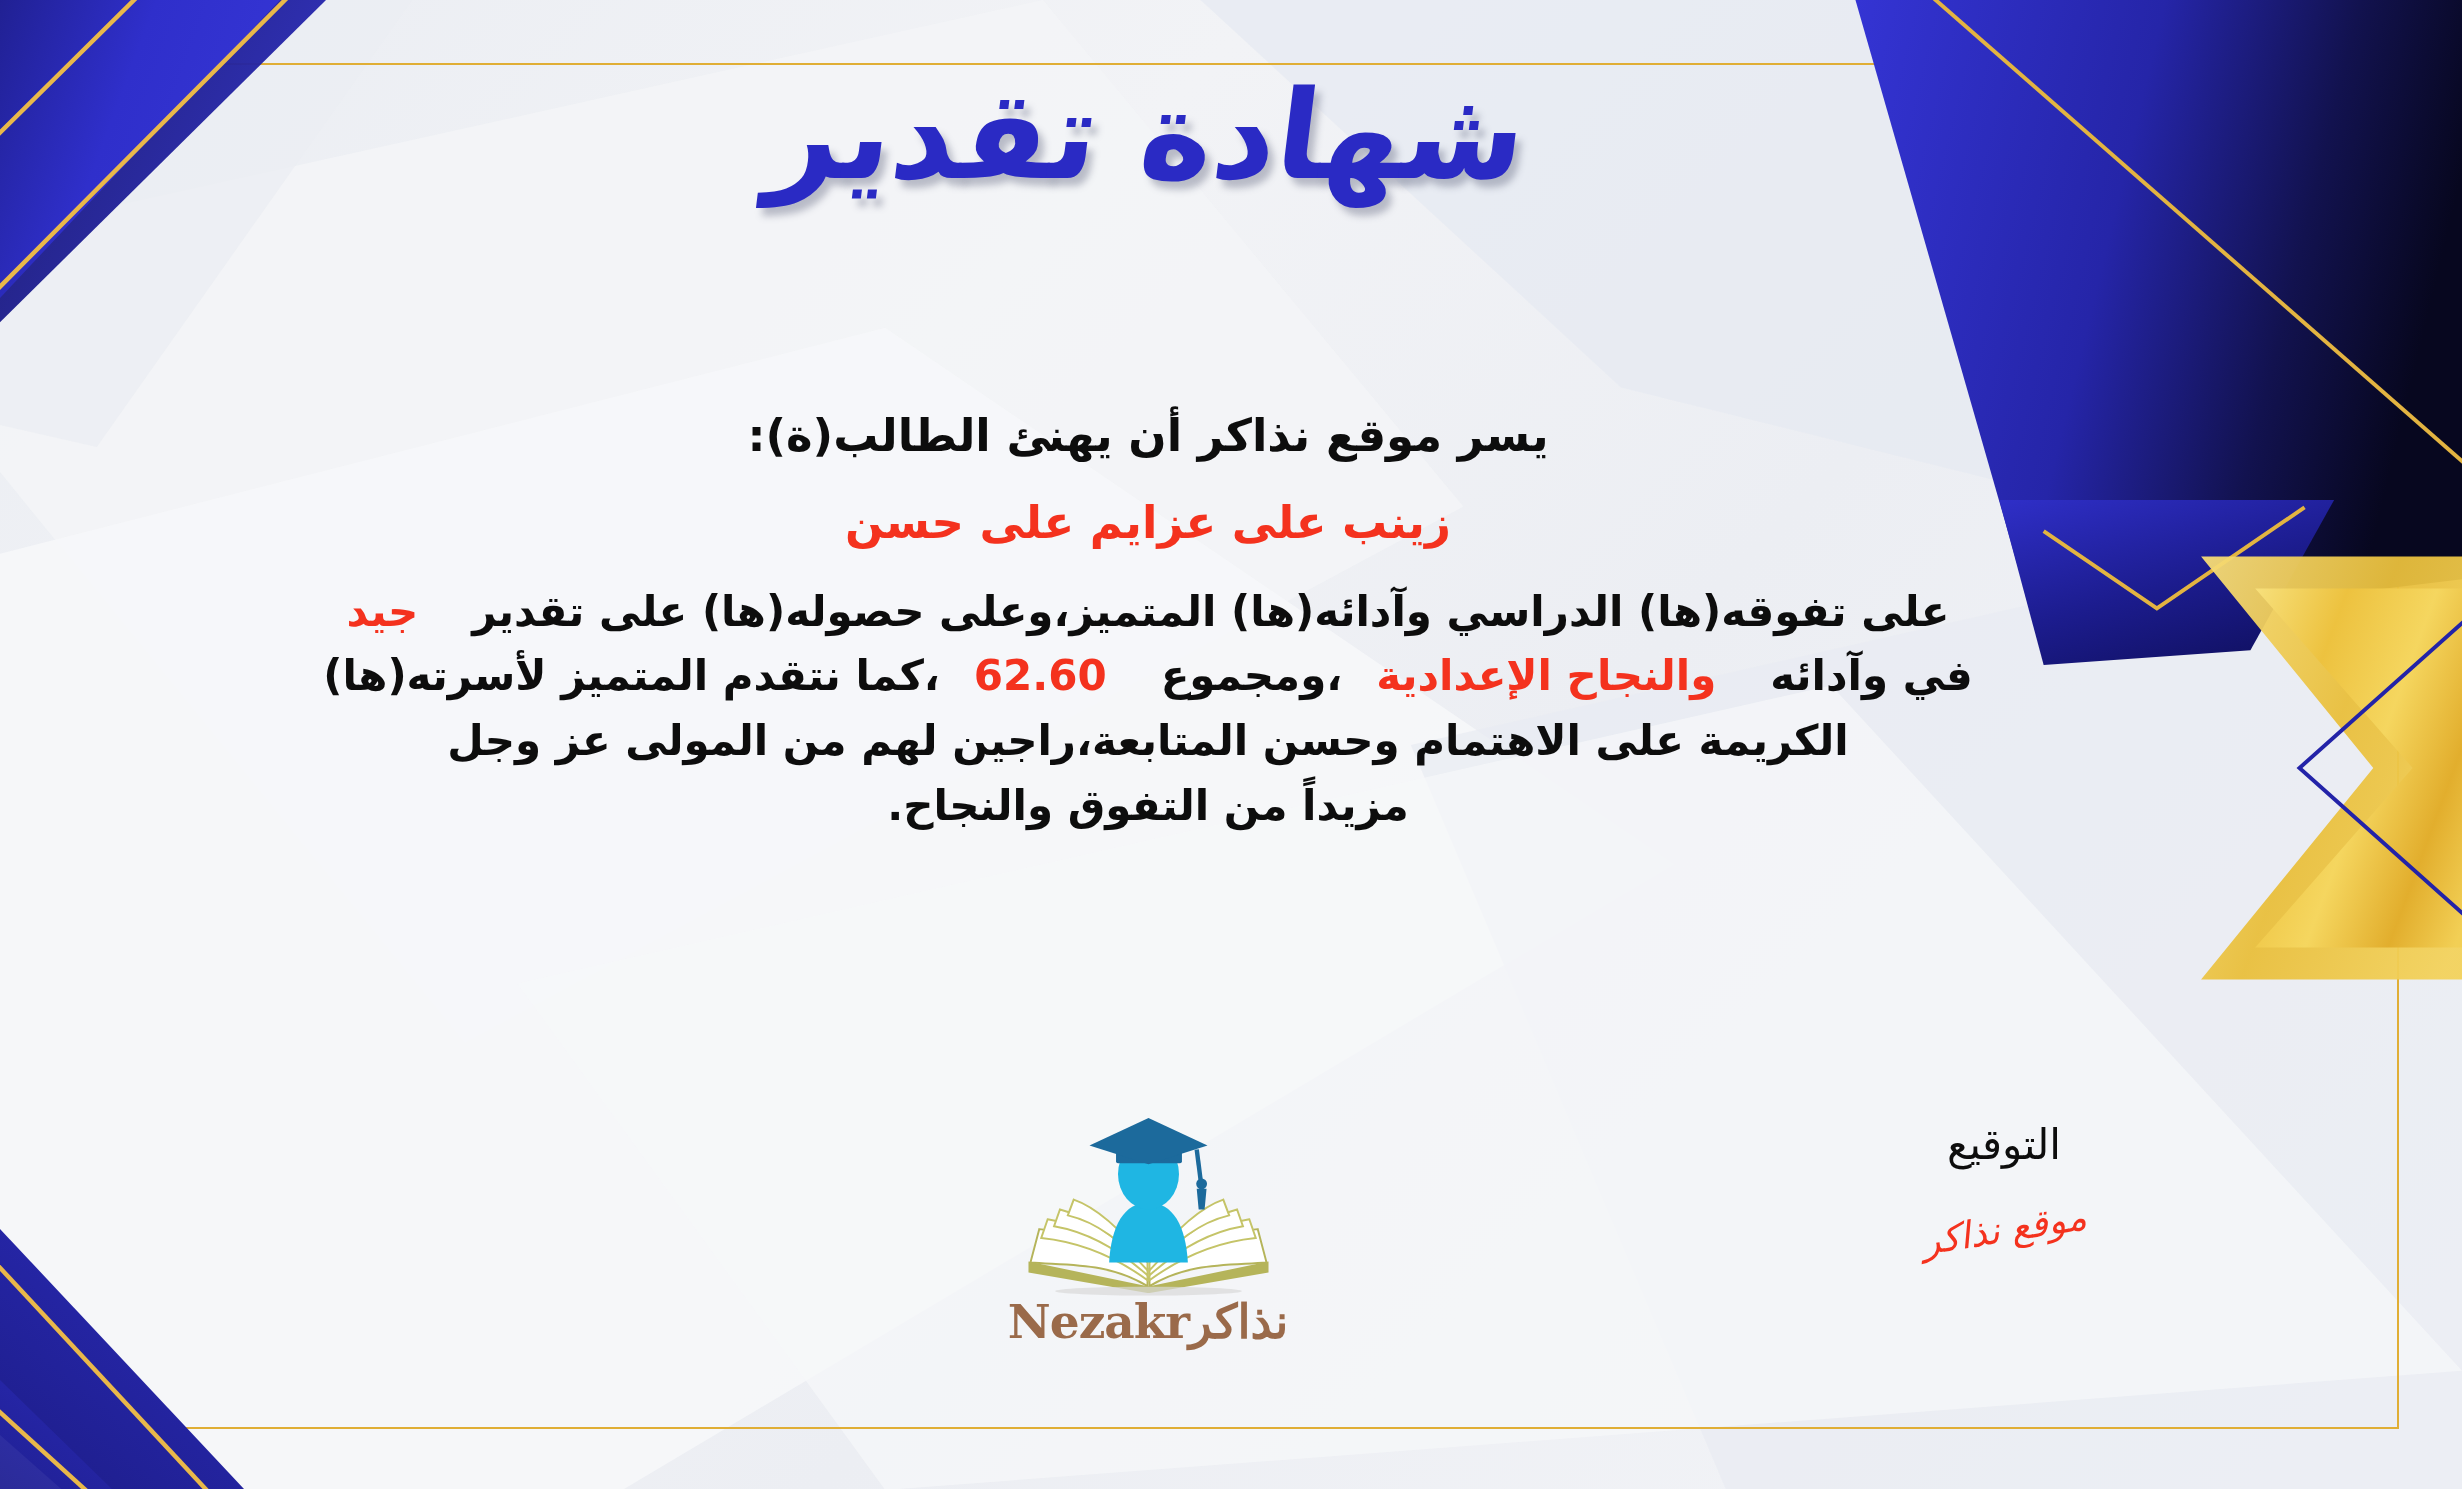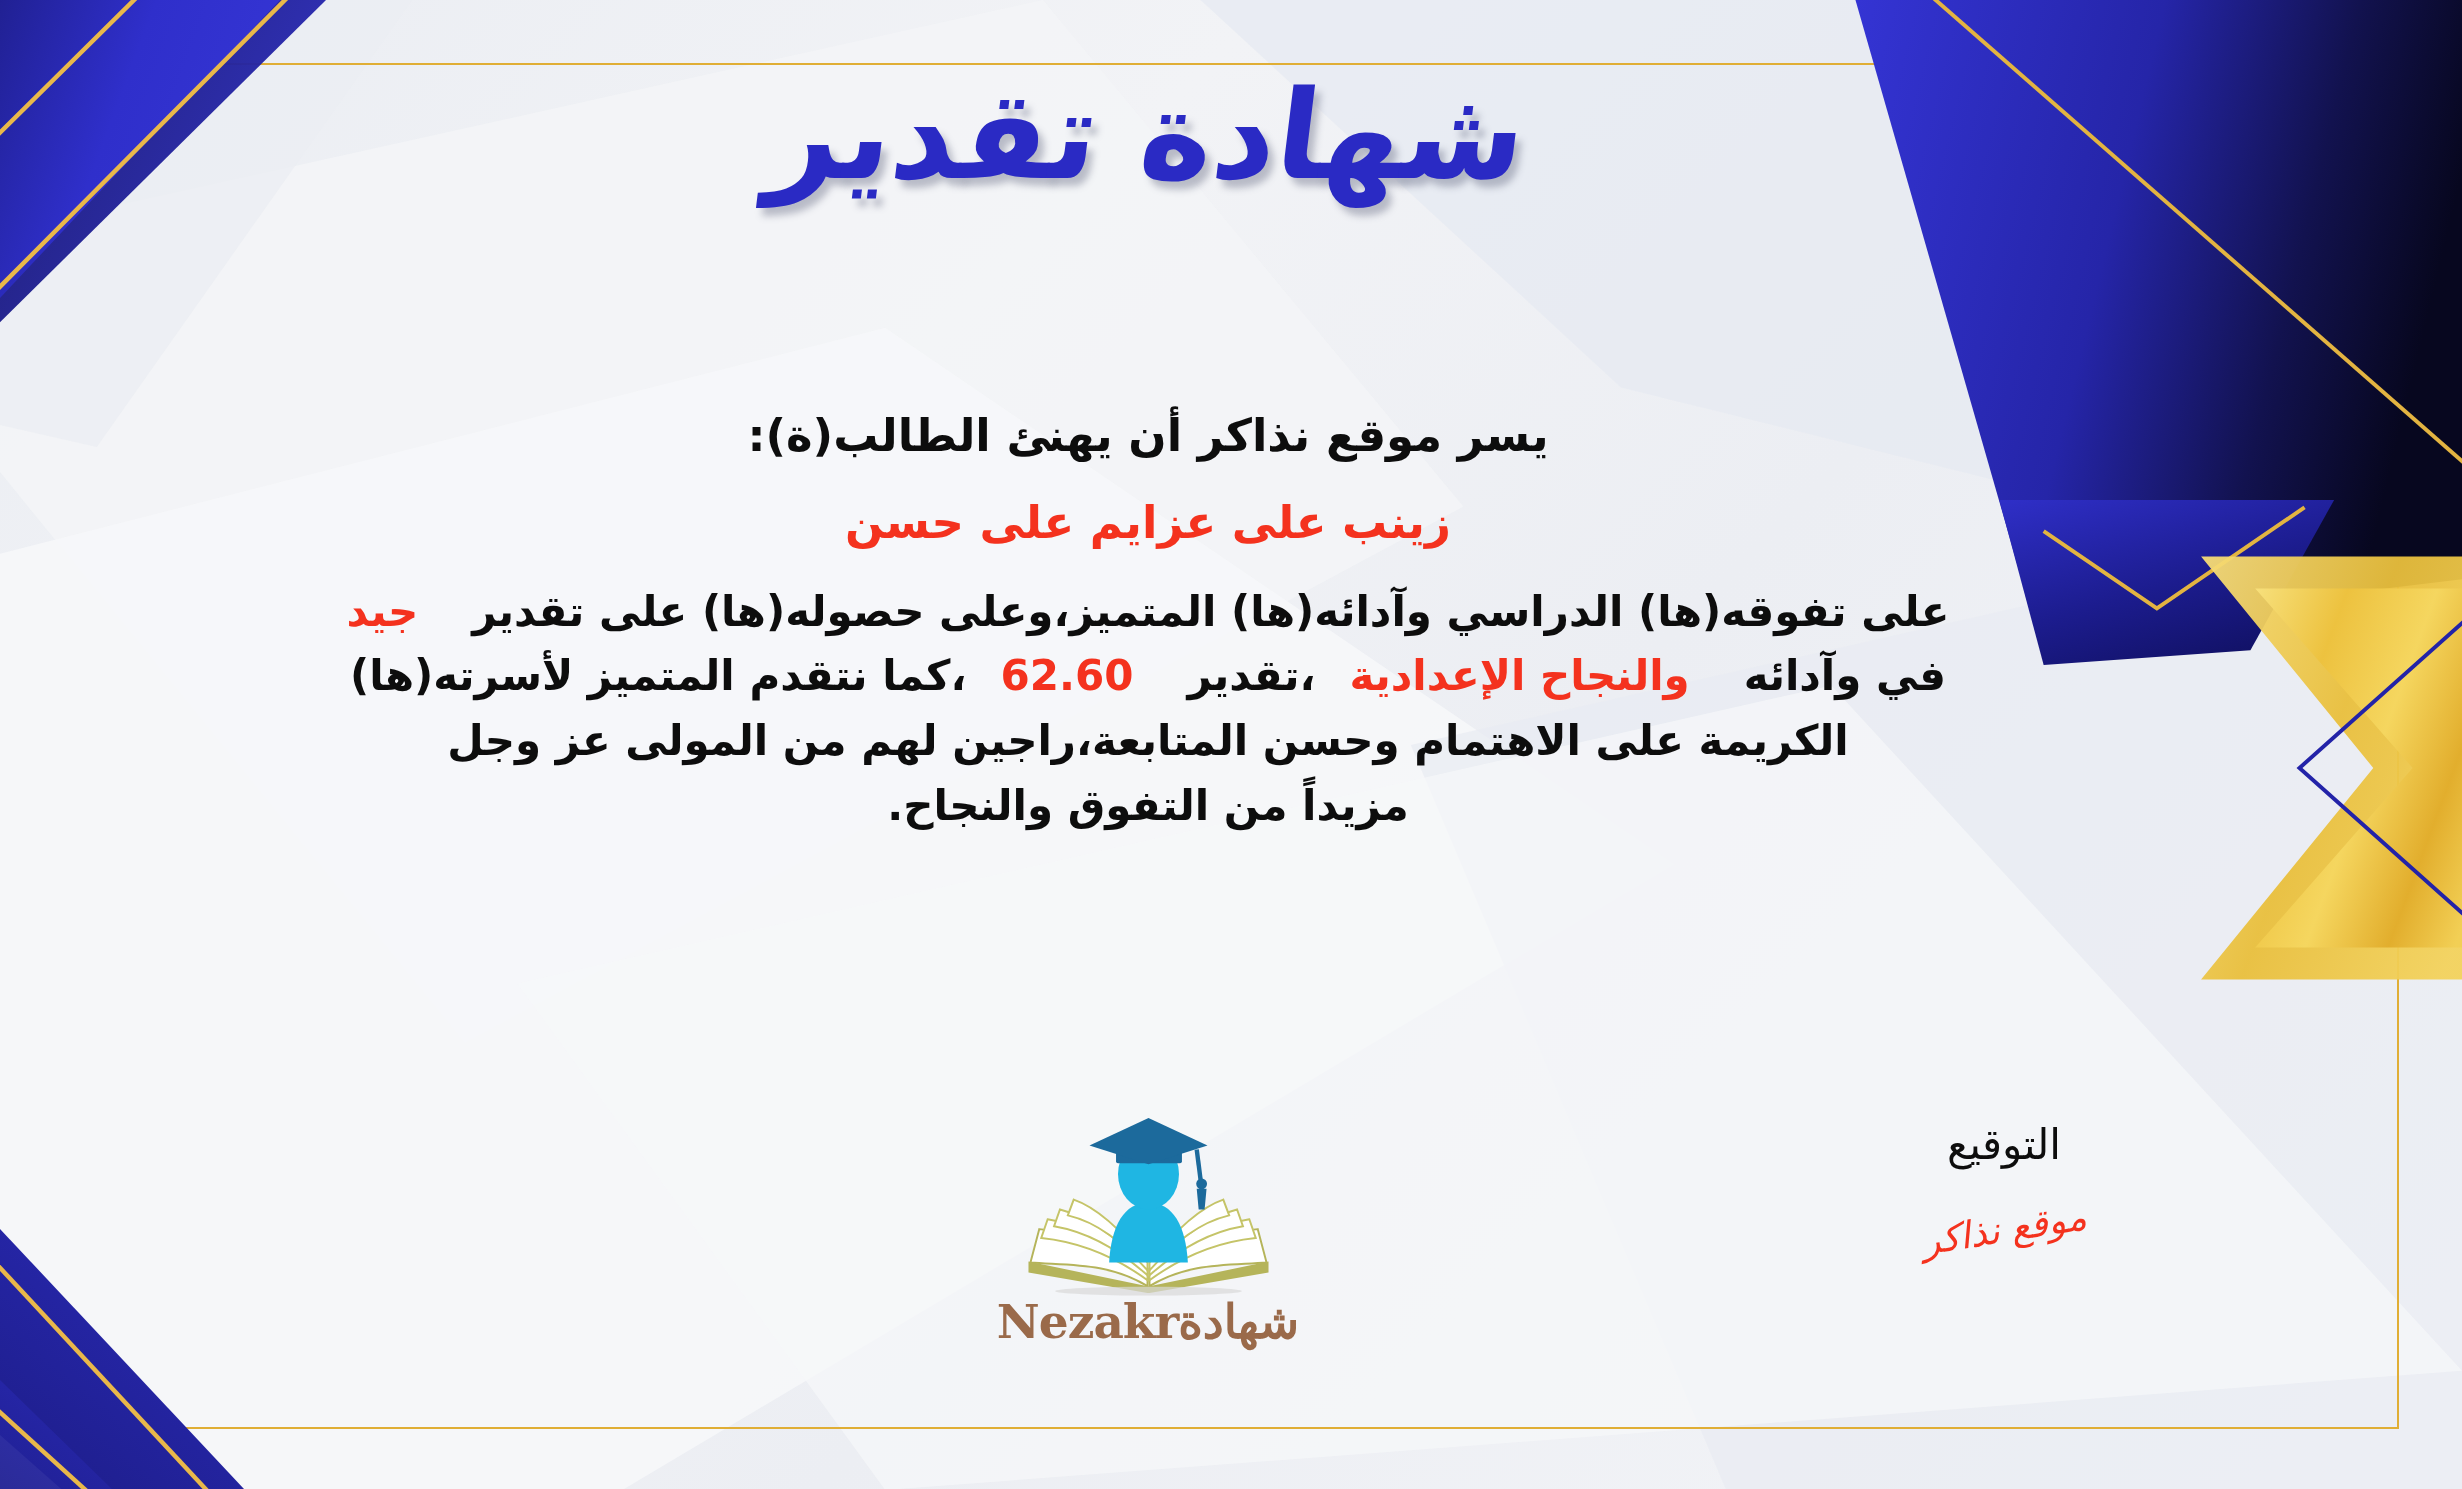--- a/index.html
+++ b/index.html
@@ -270,21 +270,21 @@
 
     <div class="line line-name">زينب على عزايم على حسن</div>
 
     <div class="para">
 
       <div class="line">
         <span>على تفوقه(ها) الدراسي وآدائه(ها) المتميز،وعلى حصوله(ها) على تقدير</span><span class="gap-md"></span><span class="hl">جيد</span>
       </div>
 
       <div class="line">
-        <span>في وآدائه</span><span class="gap-md"></span><span class="hl">والنجاح الإعدادية</span><span class="gap-sm"></span><span>،تقدير</span><span class="gap-md"></span><span class="hl">62.60</span><span class="gap-sm"></span><span>،كما نتقدم المتميز لأسرته(ها)</span>
+        <span>في وآدائه</span><span class="gap-md"></span><span class="hl">والنجاح الإعدادية</span><span class="gap-sm"></span><span>،ومجموع</span><span class="gap-md"></span><span class="hl">62.60</span><span class="gap-sm"></span><span>،كما نتقدم المتميز لأسرته(ها)</span>
       </div>
 
       <div class="line">الكريمة على الاهتمام وحسن المتابعة،راجين لهم من المولى عز وجل</div>
 
       <div class="line">مزيداً من التفوق والنجاح.</div>
 
     </div>
   </div>
 
   <div class="footer">
@@ -318,20 +318,20 @@
 
         <polygon points="280,6 400,62 280,100 160,62" fill="#1c6a9c"></polygon>
 
         <path d="M378 70 L386 132" stroke="#1c6a9c" stroke-width="9" fill="none"></path>
         <circle cx="388" cy="140" r="11" fill="#1c6a9c"></circle>
         <path d="M378 150 L398 150 L394 192 L382 192 Z" fill="#1c6a9c"></path>
 
         <ellipse cx="280" cy="358" rx="190" ry="9" fill="#d8d8d8" opacity="0.7"></ellipse>
       </svg>
       <div class="logo-text">
-        <span>Nezakr</span><span>شهادة</span>
+        <span>Nezakr</span><span>نذاكر</span>
       </div>
     </div>
 
   </div>
 
 </div>
 
 
 </body></html>

